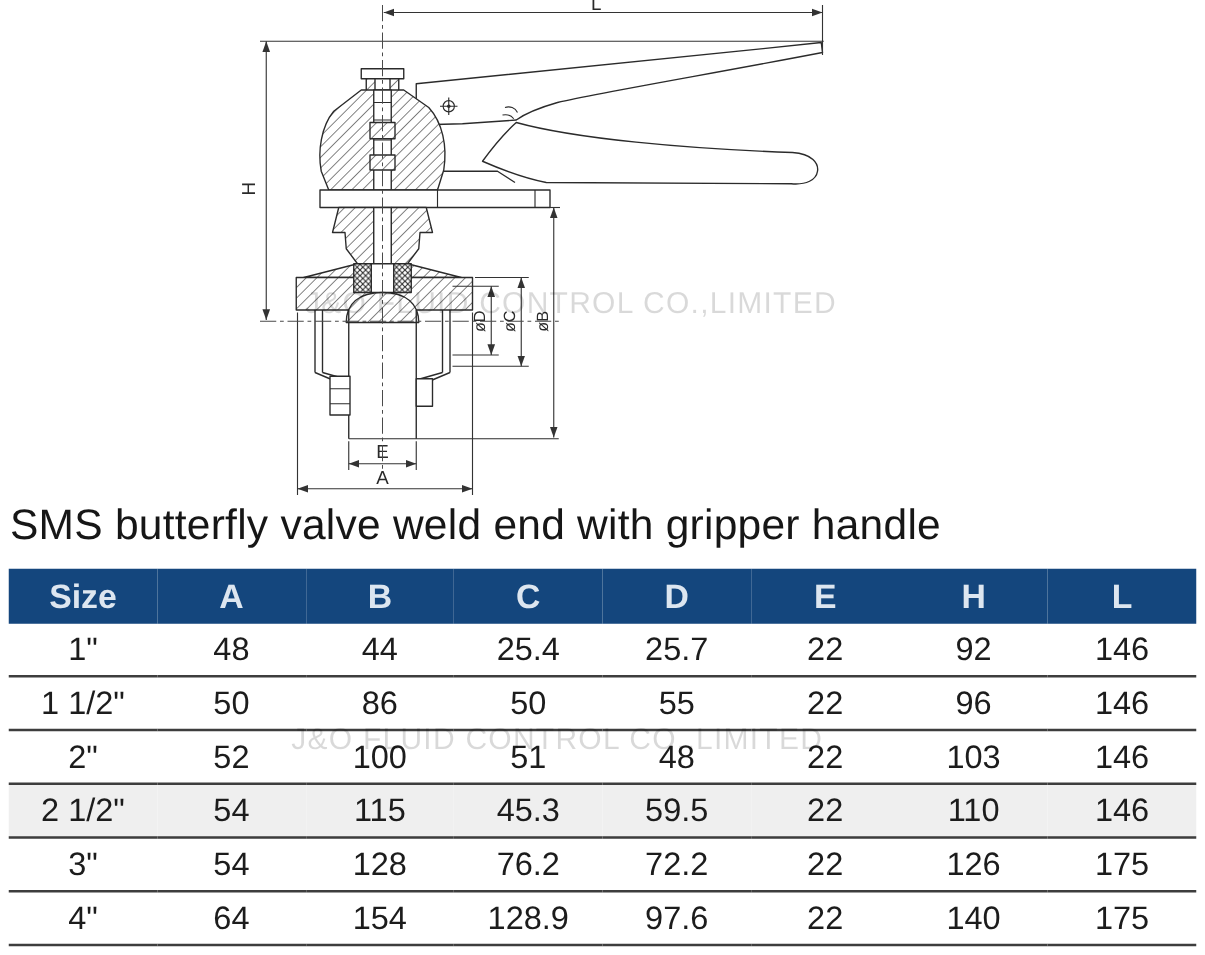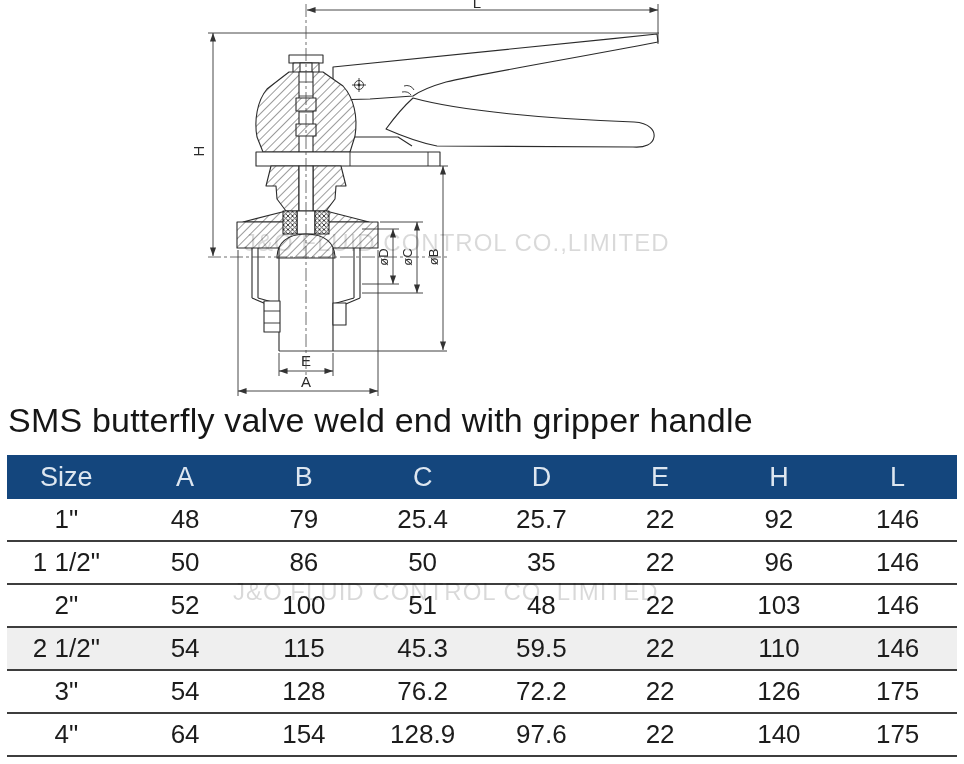--- a/index.html
+++ b/index.html
@@ -19,21 +19,21 @@
   .page-title{
     position:absolute;top:401px;left:8px;font-size:34px;color:#161616;
     letter-spacing:0.2px;white-space:nowrap;z-index:2;
   }
   .table-wrap{position:absolute;top:455px;left:7px;width:950px;z-index:1;}
   table.spec{
     width:100%;border-collapse:collapse;table-layout:fixed;
     font-size:26px;color:#1c1c1c;
   }
   table.spec thead th{
-    background:#14467d;color:#dde6f0;font-weight:normal;font-size:27px;
+    background:#14467d;color:#dde6f0;font-weight:bold;font-size:27px;
     height:44px;text-align:center;padding:0;
   }
   table.spec tbody td{
     text-align:center;height:41px;padding:0;
     border-bottom:2px solid #3d3d3d;background:transparent;
   }
   table.spec tbody tr.alt td{background:#efefef;}
 </style>
 </head>
 <body>
@@ -149,33 +149,33 @@
         <th>D</th>
         <th>E</th>
         <th>H</th>
         <th>L</th>
       </tr>
     </thead>
     <tbody>
       <tr>
         <td>1"</td>
         <td>48</td>
-        <td>79</td>
+        <td>44</td>
         <td>25.4</td>
         <td>25.7</td>
         <td>22</td>
         <td>92</td>
         <td>146</td>
       </tr>
       <tr>
         <td>1 1/2"</td>
         <td>50</td>
         <td>86</td>
         <td>50</td>
-        <td>35</td>
+        <td>55</td>
         <td>22</td>
         <td>96</td>
         <td>146</td>
       </tr>
       <tr>
         <td>2"</td>
         <td>52</td>
         <td>100</td>
         <td>51</td>
         <td>48</td>

